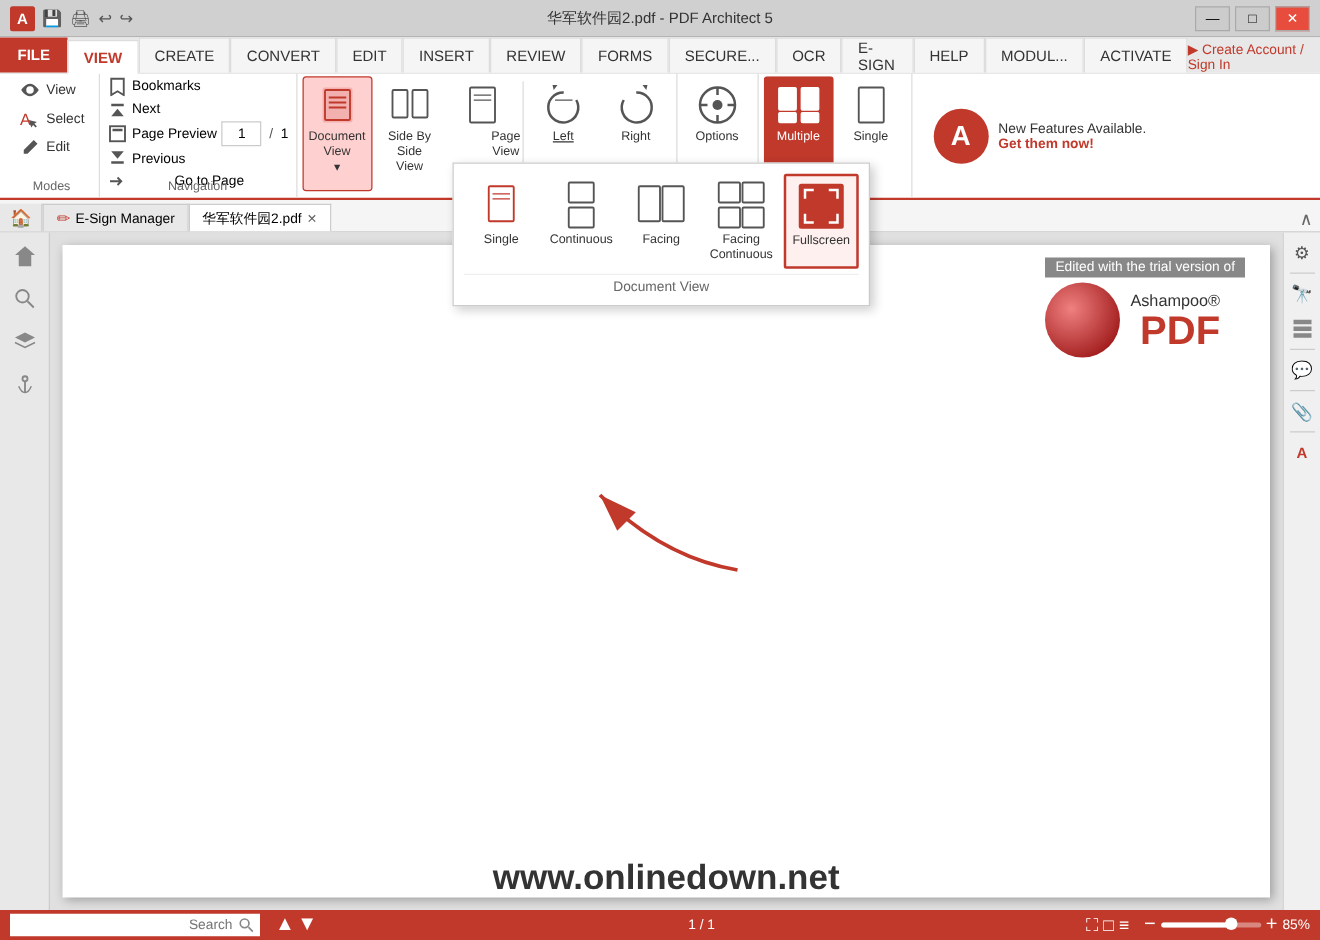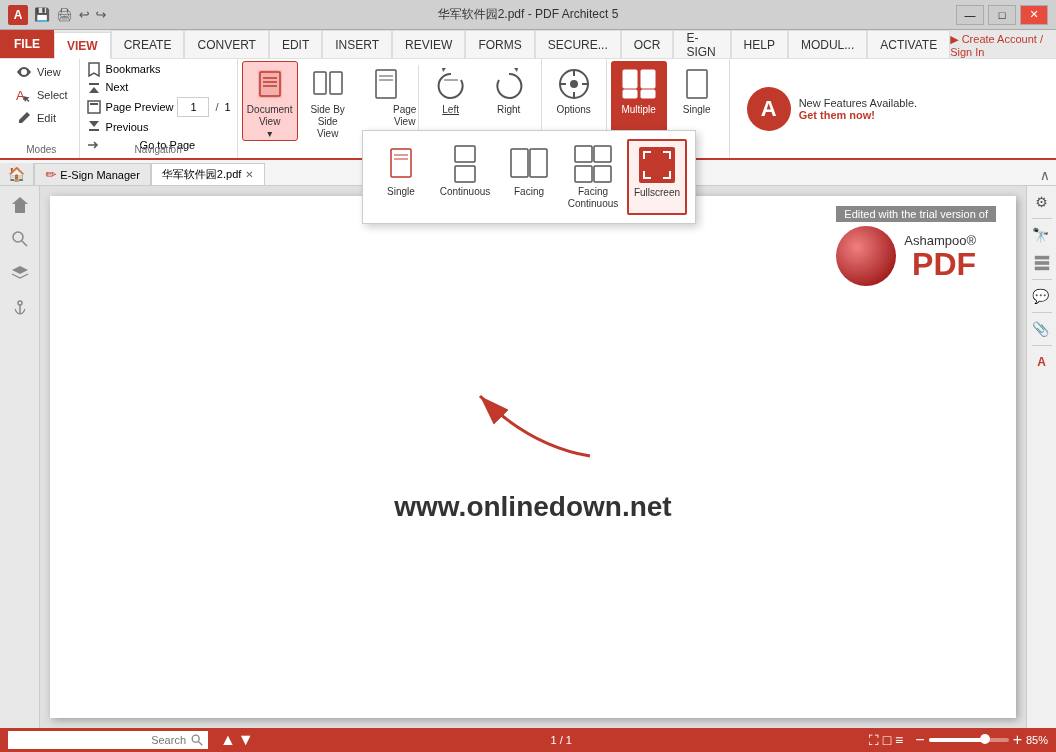--- a/index.html
+++ b/index.html
@@ -30,40 +30,40 @@
     
     .tab-bar { height: 28px; background: #e8e8e8; display: flex; align-items: flex-end; }
     .file-btn { background: #c0392b; color: white; padding: 4px 14px; font-size: 12px; font-weight: bold; height: 28px; display: flex; align-items: center; cursor: pointer; }
     .ribbon-tab { padding: 4px 12px; font-size: 12px; height: 28px; display: flex; align-items: center; cursor: pointer; border-top: 1px solid #ddd; border-left: 1px solid #ddd; border-right: 1px solid #ddd; background: #f5f5f5; color: #333; }
     .ribbon-tab.active { background: white; border-bottom: 2px solid white; margin-bottom: -2px; font-weight: bold; color: #c0392b; }
 
     
     .ribbon-content { height: 100px; background: white; display: flex; align-items: stretch; padding: 0 4px; border-top: 1px solid #e0e0e0; }
 
     
-    .rb-large { display: flex; flex-direction: column; align-items: center; justify-content: flex-start; width: 56px; height: 80px; padding: 4px 2px; cursor: pointer; border: 1px solid transparent; border-radius: 3px; }
+    .rb-large { display: flex; flex-direction: column; align-items: center; justify-content: flex-start; width: 56px; height: 92px; padding: 4px 2px; cursor: pointer; border: 1px solid transparent; border-radius: 3px; }
     .rb-icon-large { width: 36px; height: 36px; display: flex; align-items: center; justify-content: center; margin-bottom: 2px; }
     .rb-small-label { font-size: 11px; color: #333; }
     .rb-small-icon { width: 18px; height: 18px; display: flex; align-items: center; justify-content: center; }
 
     
     .nav-input { width: 32px; height: 20px; border: 1px solid #ccc; text-align: center; font-size: 11px; }
     .nav-sep { font-size: 11px; color: #555; margin: 0 2px; }
     .mode-item { display: flex; align-items: center; gap: 4px; padding: 1px 4px; cursor: pointer; border: 1px solid transparent; border-radius: 2px; height: 22px; }
 
     
     .new-features { display: flex; flex-direction: column; align-items: center; justify-content: center; padding: 4px 8px; cursor: pointer; border: 1px solid transparent; border-radius: 3px; }
 
     
     .left-sidebar { width: 40px; background: #e8e8e8; border-right: 1px solid #ccc; display: flex; flex-direction: column; align-items: center; padding-top: 4px; gap: 4px; }
     .ls-icon { width: 30px; height: 30px; display: flex; align-items: center; justify-content: center; cursor: pointer; border: 1px solid transparent; border-radius: 2px; color: #555; }
 
     
     .doc-tabs { height: 26px; background: #f5f5f5; border-bottom: 1px solid #ccc; display: flex; align-items: flex-end; }
-    .pdf-canvas { flex: 1; background: white; margin: 10px; box-shadow: 2px 2px 8px rgba(0,0,0,0.3); position: relative; display: flex; align-items: center; justify-content: center; overflow: hidden; }
+    .pdf-canvas { flex: 1; background: white; margin: 10px; box-shadow: 2px 2px 8px rgba(0,0,0,0.3); position: relative; display: flex; align-items: flex-end; justify-content: center; overflow: hidden; }
 
     
     .right-sidebar { width: 30px; background: #f0f0f0; border-left: 1px solid #ccc; display: flex; flex-direction: column; align-items: center; padding: 4px 0; gap: 4px; }
     .rs-icon { width: 24px; height: 24px; display: flex; align-items: center; justify-content: center; cursor: pointer; color: #555; font-size: 14px; }
     .rs-sep { width: 20px; height: 1px; background: #ccc; }
 
     
     .status-bar { height: 24px; background: #c0392b; display: flex; align-items: center; padding: 0 8px; gap: 8px; }
 
     
@@ -514,13 +514,14 @@
           <rect x="2" y="2" width="36" height="36" rx="2" fill="#c0392b"></rect>
           <path d="M6 6 L14 6 L14 8 L8 8 L8 14 L6 14 Z" fill="white"></path>
           <path d="M34 6 L26 6 L26 8 L32 8 L32 14 L34 14 Z" fill="white"></path>
           <path d="M6 34 L14 34 L14 32 L8 32 L8 26 L6 26 Z" fill="white"></path>
           <path d="M34 34 L26 34 L26 32 L32 32 L32 26 L34 26 Z" fill="white"></path>
         </svg>
       </div>
       <div class="dp-item-label">Fullscreen</div>
     </div>
   </div>
+  <div class="dp-section-label">Document View</div>
 </div>
 
 </body></html>

